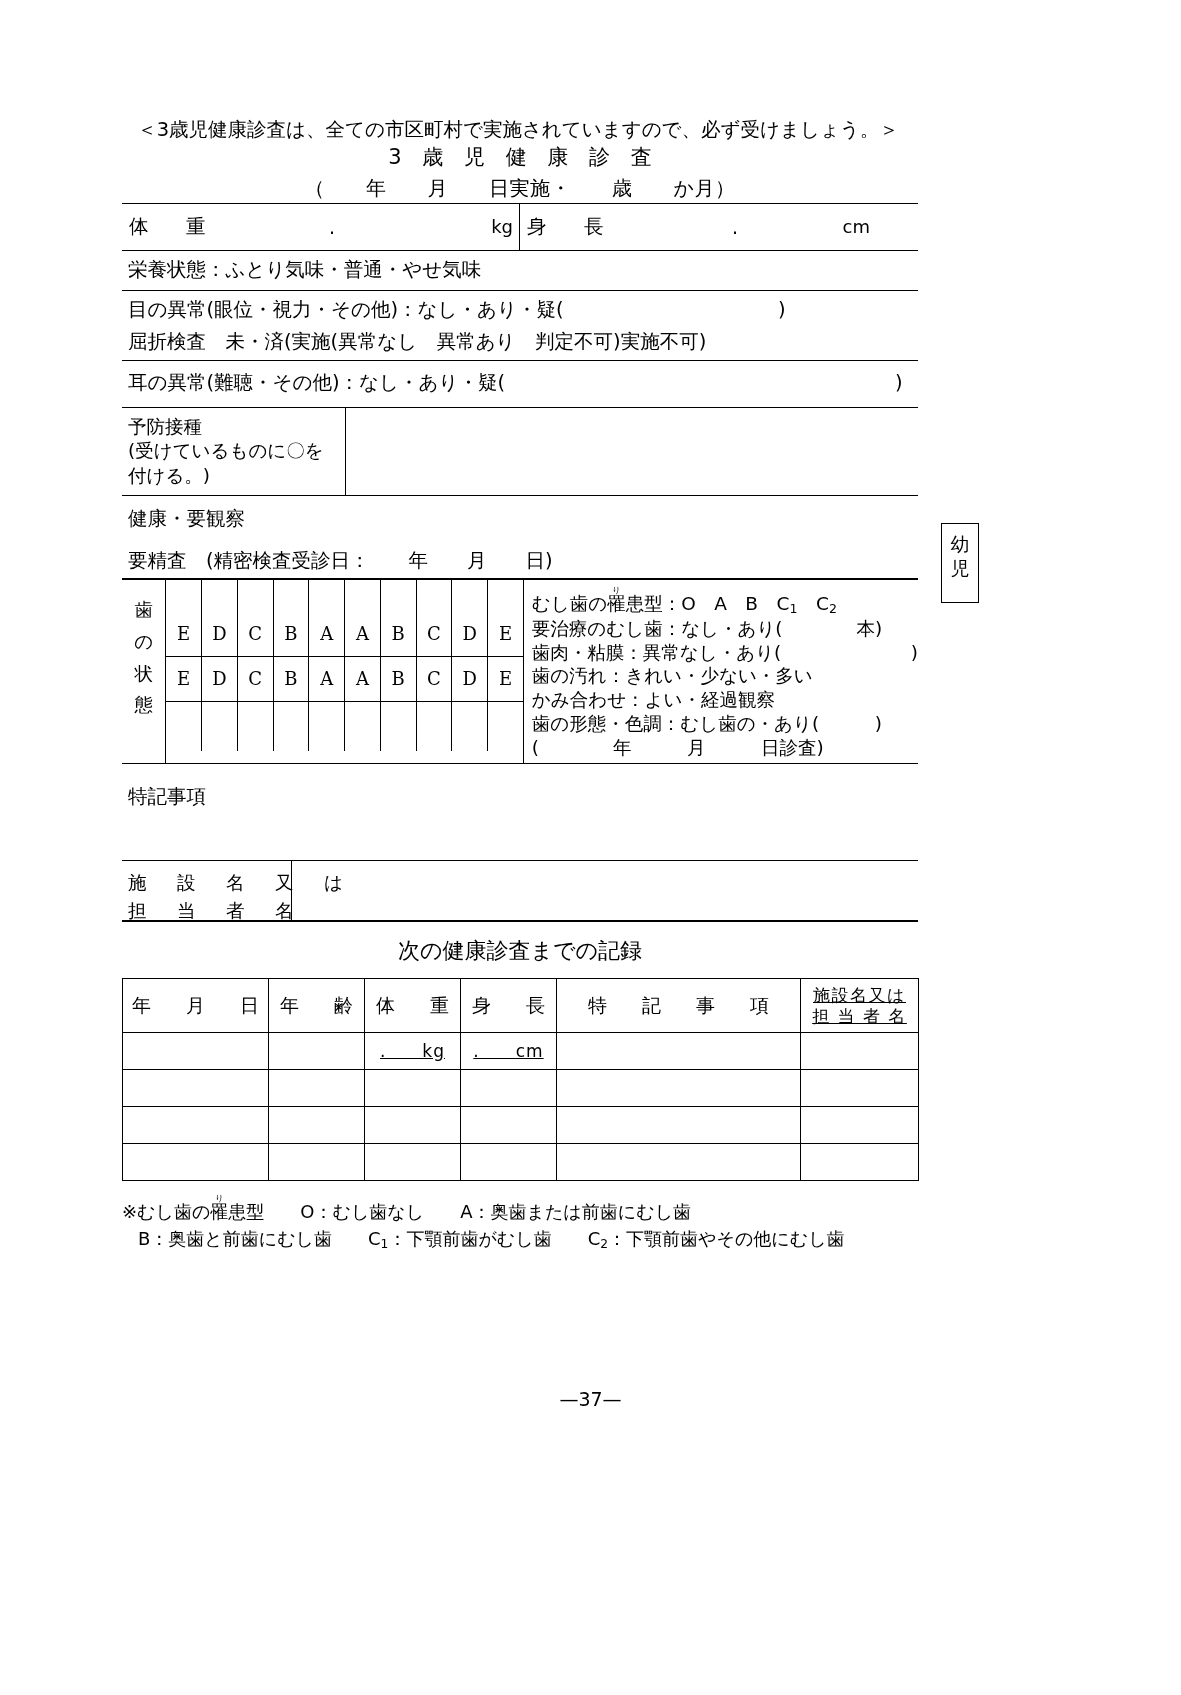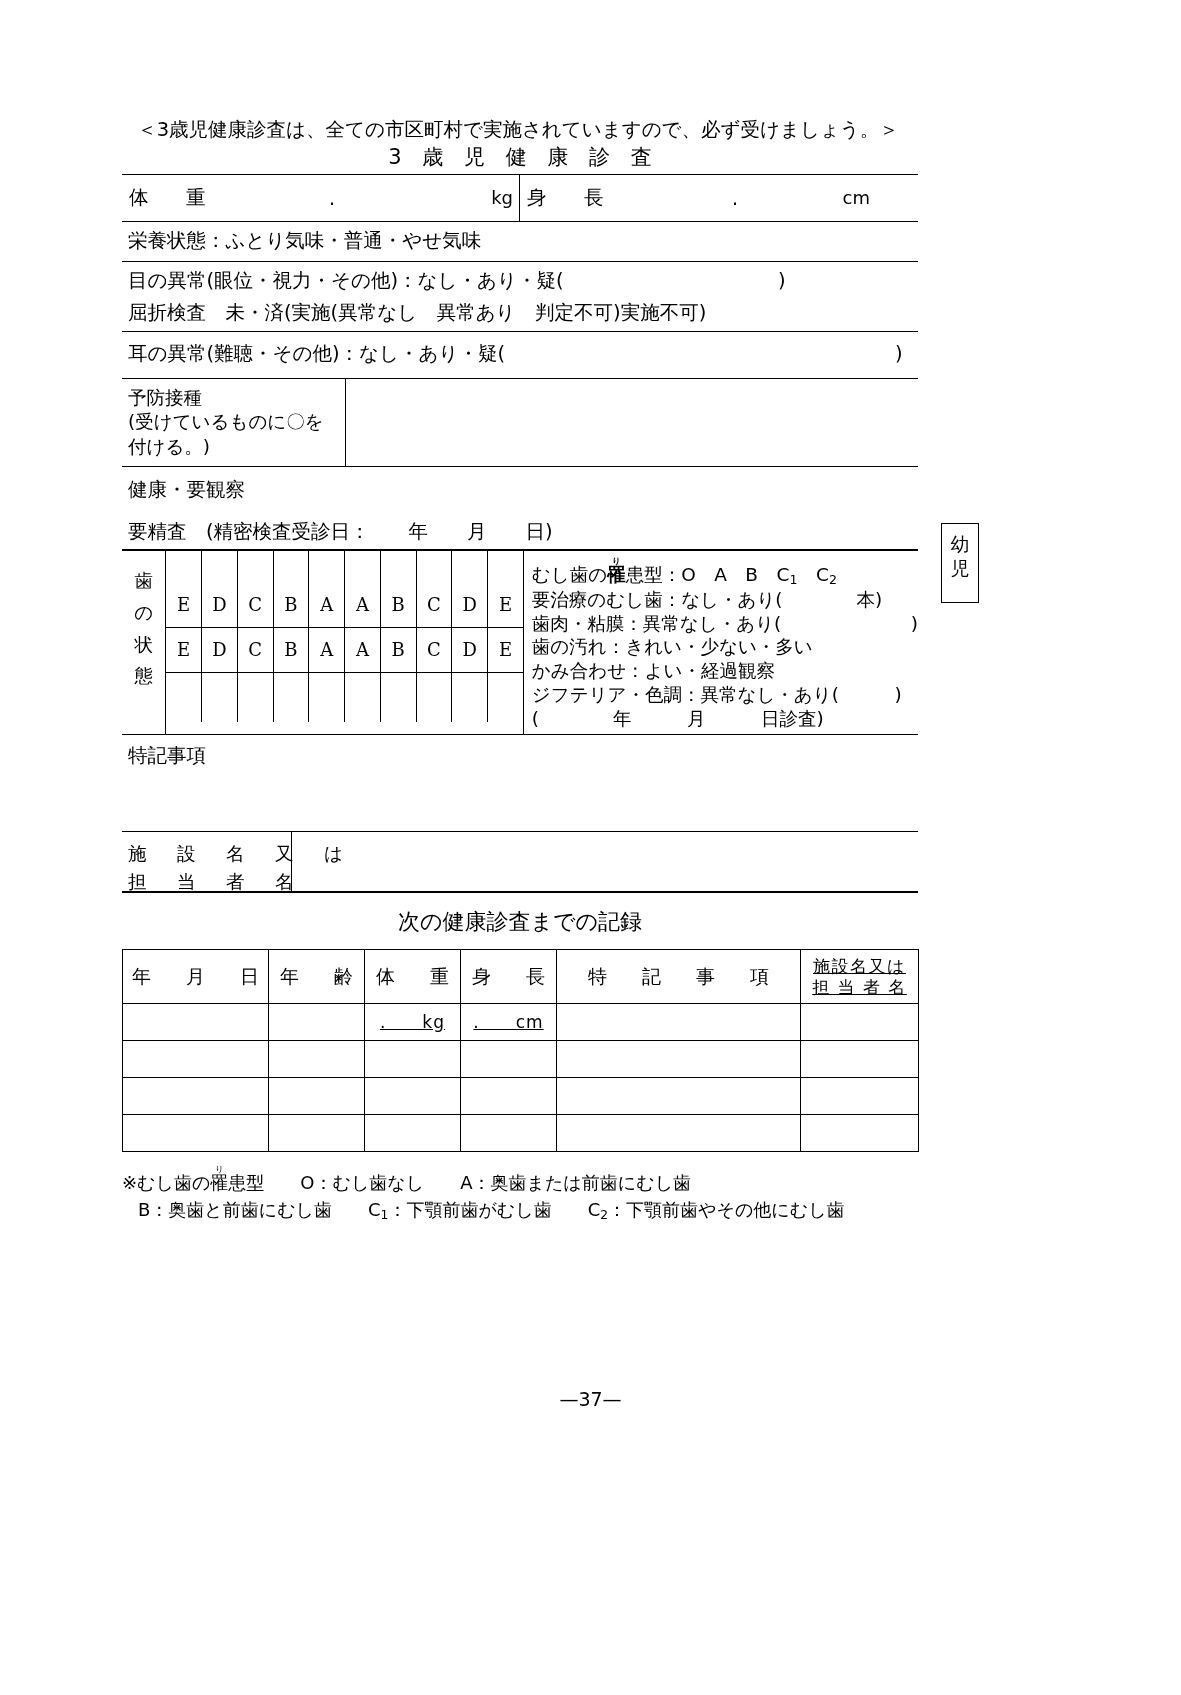--- a/index.html
+++ b/index.html
@@ -81,21 +81,21 @@
     font-size: 19.5px;
     letter-spacing: 9px;
     padding-left: 7px;
   }
   .dot-w { position: absolute; left: 207px; font-size: 19px; }
   .unit-w { position: absolute; right: 6px; font-size: 18px; font-family: "DejaVu Sans", sans-serif;}
   .dot-h { position: absolute; left: 212px; font-size: 19px; }
   .unit-h { position: absolute; right: 48px; font-size: 18px; }
 
   .txtline { font-size: 19.5px; line-height: 1.05; white-space: nowrap; }
-  .pad6 { padding-left: 6px; }
+  .pad6 { padding-left: 6px; margin-top: 12px; }
 
   
   .vac {
     display: flex;
     border-top: 1.6px solid #000;
   }
   .vac-l {
     width: 224px;
     border-right: 1.6px solid #000;
     padding: 7px 0 7px 6px;
@@ -160,21 +160,21 @@
     font-family: "DejaVu Serif", serif;
   }
   .tooth:last-child { border-right: none; }
   .dental-notes {
     flex: 1;
     padding: 6px 0 4px 8px;
     font-size: 18.5px;
     line-height: 1.285;
     white-space: nowrap;
   }
-  .dental-notes ruby { ruby-align: center; font-weight: bold; }
+  .dental-notes ruby { ruby-align: center; }
   .dental-notes rt { font-size: 8.5px; line-height: 1; }
   sub { font-size: 0.68em; vertical-align: -0.22em; }
 
   
   .facility {
     display: flex;
     border-top: 1.6px solid #000;
     border-bottom: 2.4px solid #000;
     height: 62px;
   }
@@ -238,20 +238,21 @@
 </style>
 </head>
 <body>
 
 <div class="page">
 
   <div class="sheet">
 
     <div class="hdr-note">＜3歳児健康診査は、全ての市区町村で実施されていますので、必ず受けましょう。＞</div>
     <div class="hdr-title">3 歳 児 健 康 診 査</div>
+    <div class="hdr-sub">（　　年　　月　　日実施・　　歳　　か月）</div>
 
     <div class="row-wh">
       <div class="cell-w">
         <span class="lbl-sp">体　重</span>
         <span class="dot-w">.</span>
         <span class="unit-w">kg</span>
       </div>
       <div class="cell-h">
         <span class="lbl-sp">身　長</span>
         <span class="dot-h">.</span>
@@ -352,21 +353,21 @@
           <div class="tooth"></div>
         </div>
       </div>
 
       <div class="dental-notes">
         <div><span>むし歯の</span><ruby><span>罹</span><rt>り</rt></ruby><span>患型：O　A　B　C</span><sub>1</sub><span>　C</span><sub>2</sub></div>
         <div>要治療のむし歯：なし・あり(　　　　本)</div>
         <div>歯肉・粘膜：異常なし・あり(　　　　　　　)</div>
         <div>歯の汚れ：きれい・少ない・多い</div>
         <div>かみ合わせ：よい・経過観察</div>
-        <div>ジフテリア・色調：異常なし・あり(　　　)</div>
+        <div>歯の形態・色調：むし歯の・あり(　　　)</div>
         <div>(　　　　年　　　月　　　日診査)</div>
       </div>
     </div>
 
     <div style="height:96px;padding-top:11px;">
       <div class="txtline pad6">特記事項</div>
     </div>
 
     <div class="facility">
       <div class="facility-l">

